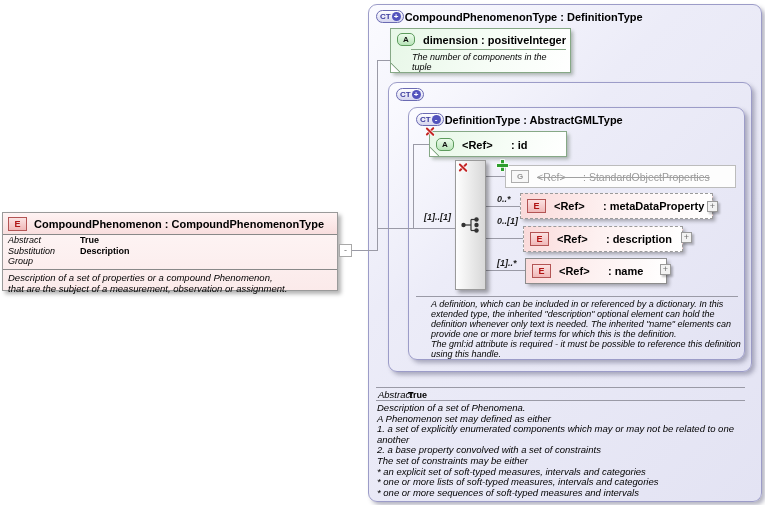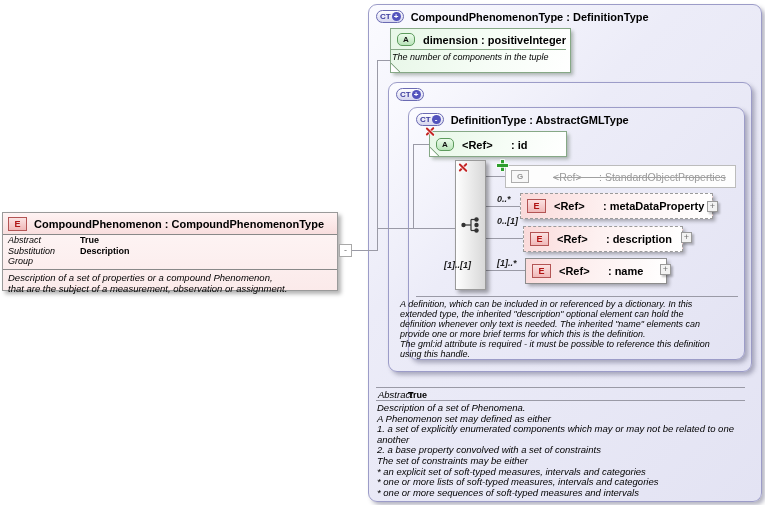--- a/index.html
+++ b/index.html
@@ -7,39 +7,39 @@
           font-family:"Liberation Sans",sans-serif;color:#000;}
 
   
   .hline,.vline{position:absolute;background:#9a9aa6;}
   .hline{height:1px;} .vline{width:1px;}
 
   
   .typebox{position:absolute;box-sizing:border-box;border:1px solid #9c9cc8;border-radius:9px;
            background:linear-gradient(135deg,#fbfbff 0%,#ececf8 35%,#e3e3f3 100%);
            box-shadow:3px 3px 4px rgba(90,90,120,.45);}
-  .typebox .hdr{display:flex;align-items:center;gap:7px;padding:5px 7px;font-weight:bold;
+  .typebox .hdr{display:flex;align-items:center;gap:1px;padding:5px 7px;font-weight:bold;
                 font-size:11px;white-space:nowrap;}
   .ct{display:inline-flex;align-items:center;border:1px solid #6a6ab2;border-radius:7px;
       background:linear-gradient(#ffffff,#d5d5ef);color:#3a3a9c;font-size:8px;font-weight:bold;
       padding:1px 2px 1px 3px;line-height:1;}
   .ct .op{display:inline-flex;align-items:center;justify-content:center;width:9px;height:9px;
           margin-left:1px;border-radius:50%;background:#5353bd;color:#fff;font-size:8px;
           font-weight:bold;line-height:1;}
 
   
   .attrbox{position:absolute;box-sizing:border-box;border:1px solid #86a886;
            background:linear-gradient(110deg,#e7f7e7 0%,#f6fdf6 55%,#ffffff 100%);
            box-shadow:2.5px 2.5px 3.5px rgba(70,90,70,.4);}
   .attrhdr{display:flex;align-items:center;gap:8px;padding:4px 5px 2px 6px;font-weight:bold;
            font-size:11px;white-space:pre;}
   .abadge{flex:0 0 auto;width:16px;height:11px;border:1px solid #5d9b5d;border-radius:5px;
           background:linear-gradient(#ecfcec,#b9e4b9);color:#111;font-size:8px;font-weight:bold;
           display:flex;align-items:center;justify-content:center;line-height:1;}
-  .attrnote{border-top:1px solid #86a886;margin:1px 4px 0 0;padding:2px 1px 3px 1px;
+  .attrnote{border-top:1px solid #86a886;margin:1px 4px 0 20px;padding:2px 1px 3px 1px;
             font-style:italic;font-size:9px;}
   .fold{position:absolute;left:0;bottom:0;width:9px;height:9px;
         background:linear-gradient(45deg,#ffffff 42%,#86a886 50%,rgba(0,0,0,0) 56%);}
 
   
   .elembox{position:absolute;box-sizing:border-box;display:flex;align-items:center;
            padding:0 6px;height:26px;border:1px solid #8c8c8c;
            background:linear-gradient(100deg,#fadada 0%,#fdf0f0 45%,#ffffff 100%);
            box-shadow:2.5px 2.5px 3.5px rgba(0,0,0,.3);font-weight:bold;font-size:11px;}
   .elembox.optional{border-style:dashed;border-color:#9a9a9a;}
@@ -48,21 +48,21 @@
           background:linear-gradient(#fbe2e2,#f0b8b8);color:#b01414;font-weight:bold;font-size:9px;
           display:flex;align-items:center;justify-content:center;line-height:1;}
 
   
   .groupbox{position:absolute;box-sizing:border-box;display:flex;align-items:center;padding:0 5px;
             height:23px;border:1px solid #bcbcbc;background:#fdfdfd;color:#9a9a9a;
             font-size:10.5px;}
   .gbadge{flex:0 0 auto;width:16px;height:11px;border:1px solid #adadad;background:#f7f7f7;
           color:#949494;font-weight:bold;font-size:8px;display:flex;align-items:center;
           justify-content:center;line-height:1;}
-  .gtext{white-space:pre;margin-left:24px;text-decoration:line-through;
+  .gtext{white-space:pre;margin-left:8px;text-decoration:line-through;
          text-decoration-color:#a0a0a0;}
 
   
   .seqbar{position:absolute;left:455px;top:160px;width:31px;height:130px;box-sizing:border-box;
           border:1px solid #9a9a9a;background:linear-gradient(90deg,#fefefe,#d8d8d8);
           box-shadow:2.5px 2.5px 4px rgba(0,0,0,.35);display:flex;align-items:center;
           justify-content:center;}
 
   
   .xicon{position:absolute;width:11px;height:11px;z-index:9;}
@@ -96,21 +96,21 @@
   .propvalue{font-weight:bold;}
   .mainanno{border-top:1px solid #888;margin-top:2px;padding:2px 5px;font-style:italic;
             font-size:9.5px;line-height:11px;white-space:pre-line;}
 
   
   .sep{position:absolute;height:1px;background:#9a9aa6;}
   .abslabel{position:absolute;font-style:italic;font-size:9.5px;}
   .absvalue{position:absolute;font-weight:bold;font-size:9px;}
   .outeranno{position:absolute;left:377px;top:403px;width:378px;font-style:italic;font-size:9.5px;
              line-height:10.6px;white-space:pre-line;}
-  .defanno{position:absolute;left:400px;top:299px;width:326px;font-style:italic;font-size:9px;
+  .defanno{position:absolute;left:431px;top:299px;width:326px;font-style:italic;font-size:9px;
            line-height:10.1px;white-space:pre-line;}
 </style>
 </head>
 <body>
 
 <div class="canvas">
 
   <div class="typebox" style="left:368px;top:4px;width:394px;height:498px;">
     <div class="hdr">
       <span class="ct">
@@ -194,21 +194,21 @@
       <line x1="3.5" y1="9" x2="11" y2="9" stroke="#333" stroke-width="1.2"></line>
       <line x1="11" y1="3.5" x2="11" y2="14.5" stroke="#333" stroke-width="1.2"></line>
       <line x1="11" y1="3.5" x2="15" y2="3.5" stroke="#333" stroke-width="1.2"></line>
       <line x1="11" y1="14.5" x2="15" y2="14.5" stroke="#333" stroke-width="1.2"></line>
       <circle cx="16.5" cy="3.5" r="2.2" fill="#333"></circle>
       <circle cx="16.5" cy="9" r="2.2" fill="#333"></circle>
       <circle cx="16.5" cy="14.5" r="2.2" fill="#333"></circle>
     </svg>
   </div>
   <div class="xicon" style="left:457px;top:162px;"></div>
-  <div class="card" style="left:444px;top:212px;margin-top:48px;">[1]..[1]</div>
+  <div class="card" style="left:424px;top:212px;">[1]..[1]</div>
 
   <div class="groupbox" style="left:505px;top:165px;width:231px;">
     <span class="gbadge">G</span>
     <span class="gtext">&lt;Ref&gt;      : StandardObjectProperties</span>
   </div>
   <div class="plusicon" style="left:497px;top:160px;"></div>
 
   <div class="elembox optional" style="left:520px;top:193px;width:193px;">
     <span class="ebadge">E</span>
     <span class="etext">&lt;Ref&gt;      : metaDataProperty</span>

